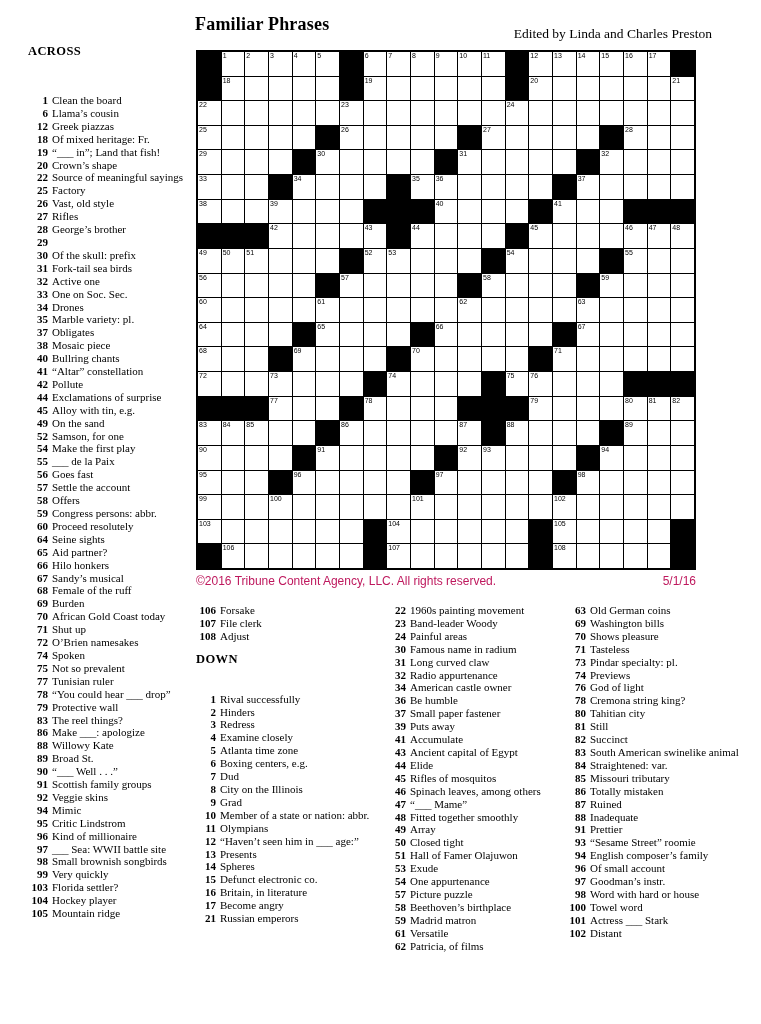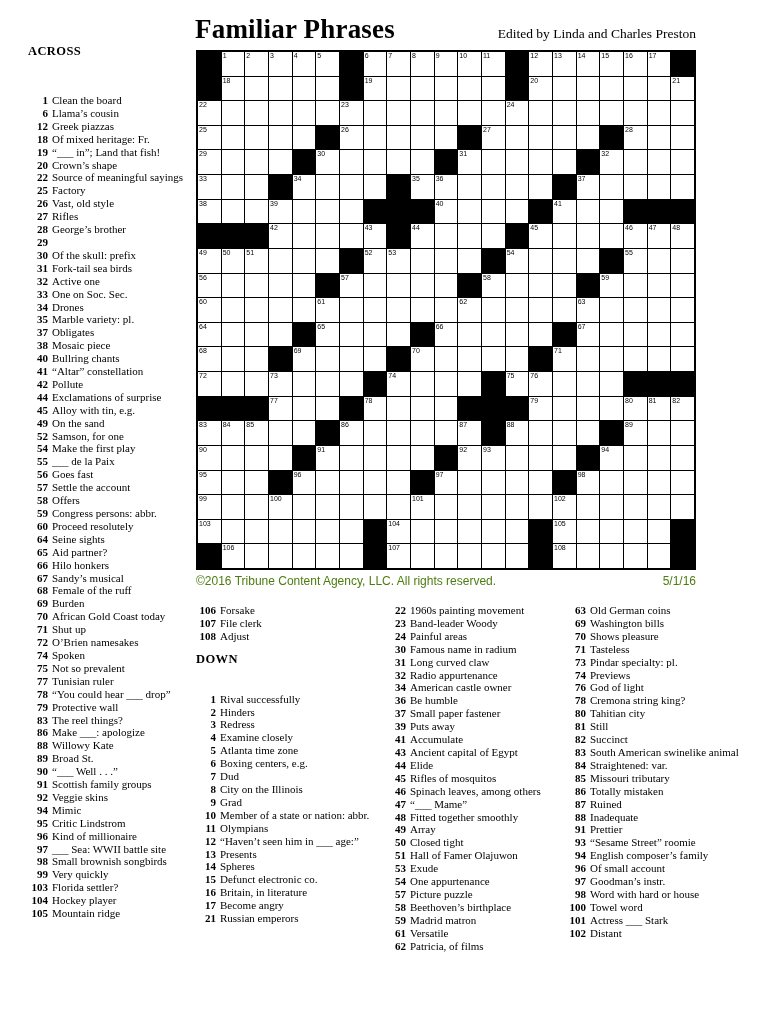--- a/index.html
+++ b/index.html
@@ -1,35 +1,35 @@
 <!DOCTYPE html>
 <html><head>
 <meta charset="utf-8">
 <style>
   html,body{margin:0;padding:0;background:#fff;}
   #page{position:relative;width:761px;height:1024px;background:#fff;color:#000;
         font-family:"Liberation Serif","DejaVu Serif",serif;overflow:hidden;}
-  #title{position:absolute;left:195px;top:14px;font-size:27px;font-weight:bold;
+  #title{position:absolute;left:195px;top:14px;font-size:18px;font-weight:bold;
          font-family:"Liberation Serif","DejaVu Serif",serif;letter-spacing:.2px;}
-  #edited{position:absolute;right:65px;top:26px;font-size:13.5px;}
+  #edited{position:absolute;right:49px;top:26px;font-size:13.5px;}
   .seclabel{font-size:12.5px;font-weight:bold;letter-spacing:.4px;
             font-family:"Liberation Serif","DejaVu Serif",serif;}
   #across-label{position:absolute;left:28px;top:44px;}
   .clue-col{position:absolute;font-size:11px;line-height:12.9px;}
   .clue{display:flex;}
   .clue .num{width:20px;min-width:20px;text-align:right;font-weight:bold;padding-right:4px;}
   .clue .txt{flex:1;}
   #grid{position:absolute;left:196px;top:50px;width:500px;height:520px;
         box-sizing:border-box;border:2px solid #000;background:#000;
         display:grid;grid-template-columns:repeat(21,1fr);grid-template-rows:repeat(21,1fr);gap:1px;}
   .cell{background:#fff;position:relative;}
   .cell.b{background:#000;}
   .cell .num{position:absolute;top:0px;left:1px;font:7px/8px "Liberation Sans","DejaVu Sans",sans-serif;}
   #footline{position:absolute;left:196px;top:574px;width:500px;display:flex;
-            justify-content:space-between;font:12px/14px "Liberation Sans","DejaVu Sans",sans-serif;color:#4d7c0f;}
+            justify-content:space-between;font:12px/14px "Liberation Sans","DejaVu Sans",sans-serif;color:#be185d;}
   #col2{left:196px;top:604px;width:184px;}
   #down-label{margin-top:10px;margin-bottom:27px;}
   #col3{left:386px;top:604px;width:178px;}
   #col4{left:566px;top:604px;width:180px;}
 </style>
 </head>
 <body>
 
 <div id="page">
 

